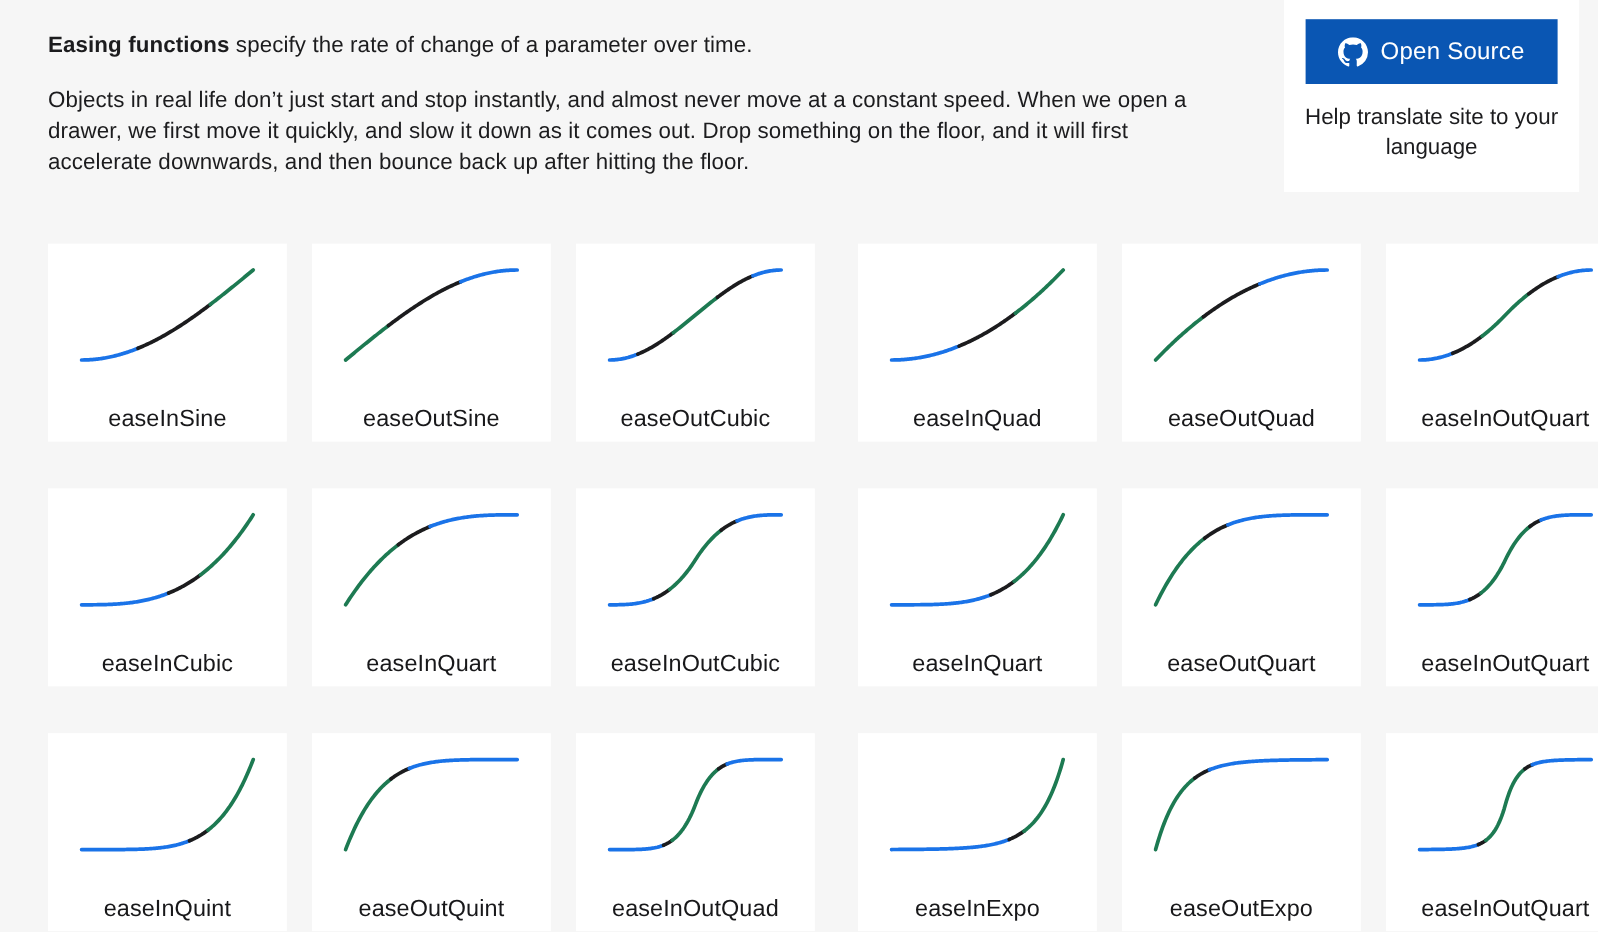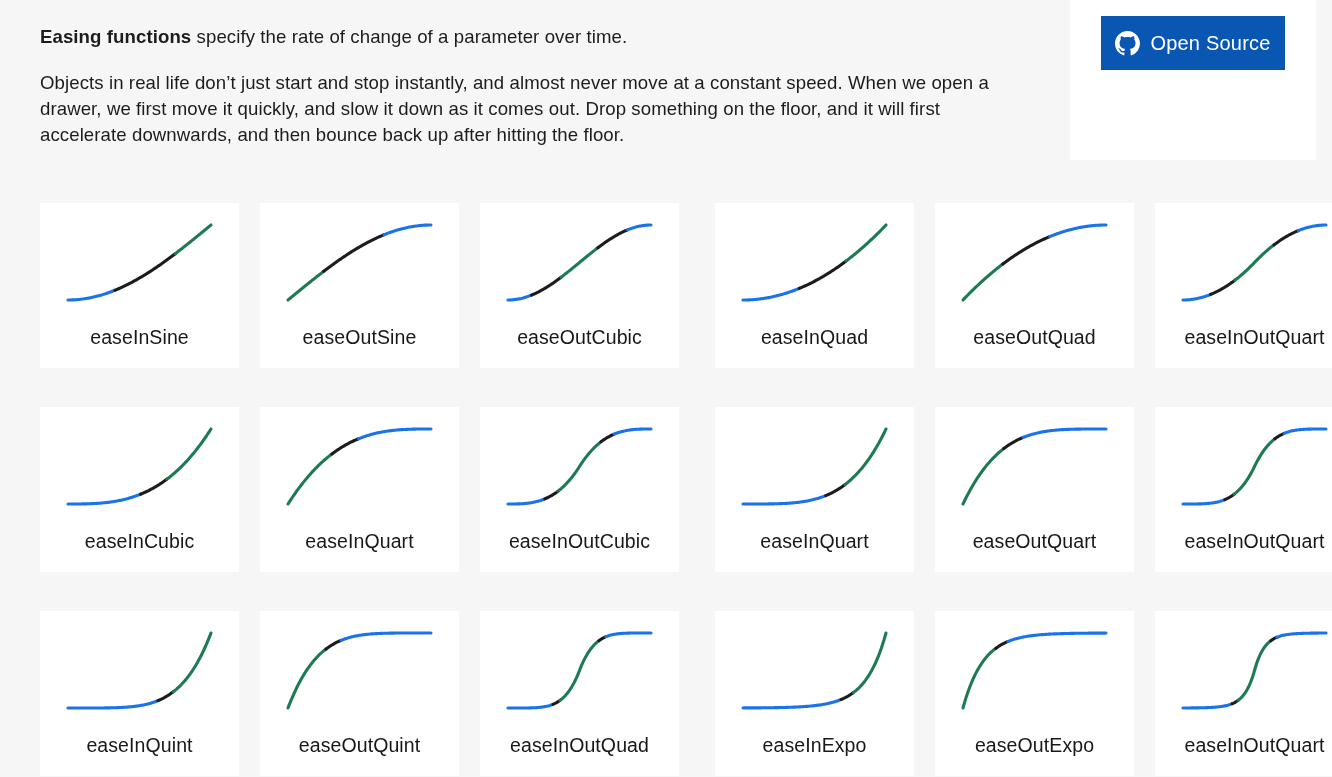--- a/index.html
+++ b/index.html
@@ -34,21 +34,21 @@
     position: absolute;
     left: 1070px; top: 0px;
     width: 246px; height: 160px;
     background: #ffffff;
     display: flex;
     flex-direction: column;
     align-items: center;
     padding-top: 16px;
   }
   .os-button {
-    width: 184px; height: 54px;
+    width: 210px; height: 54px;
     background: #0a56b3;
     color: #ffffff;
     display: flex;
     align-items: center;
     justify-content: center;
     gap: 10px;
     cursor: pointer;
     border: none;
     font-family: "Liberation Sans", sans-serif;
   }
@@ -82,20 +82,21 @@
     height: 165px;
     background: #ffffff;
     margin-right: 21px;
     display: flex;
     flex-direction: column;
     align-items: center;
     justify-content: flex-start;
     cursor: pointer;
     position: relative;
     overflow: hidden;
+    gap: 12px;
   }
   .group .card:last-child { margin-right: 0; }
   .card .plot {
     width: 199px;
     height: 123px;
     display: block;
   }
   .card .cname {
     font-size: 19.5px;
     line-height: 22px;
@@ -119,20 +120,21 @@
 
   <div class="os-panel">
     <button class="os-button">
       <span class="gh">
         <svg class="gh" viewBox="0 0 16 16" xmlns="http://www.w3.org/2000/svg" aria-hidden="true">
           <path fill="#ffffff" d="M8 0C3.58 0 0 3.58 0 8c0 3.54 2.29 6.53 5.47 7.59.4.07.55-.17.55-.38 0-.19-.01-.82-.01-1.49-2.01.37-2.53-.49-2.69-.94-.09-.23-.48-.94-.82-1.13-.28-.15-.68-.52-.01-.53.63-.01 1.08.58 1.23.82.72 1.21 1.87.87 2.33.66.07-.52.28-.87.51-1.07-1.78-.2-3.64-.89-3.64-3.95 0-.87.31-1.59.82-2.15-.08-.2-.36-1.02.08-2.12 0 0 .67-.21 2.2.82.64-.18 1.32-.27 2-.27s1.36.09 2 .27c1.53-1.04 2.2-.82 2.2-.82.44 1.1.16 1.92.08 2.12.51.56.82 1.27.82 2.15 0 3.07-1.87 3.75-3.65 3.95.29.25.54.73.54 1.48 0 1.07-.01 1.93-.01 2.2 0 .21.15.46.55.38A8.01 8.01 0 0 0 16 8c0-4.42-3.58-8-8-8Z"></path>
         </svg>
       </span>
       <span class="os-label">Open Source</span>
     </button>
+    <div class="os-translate">Help translate site to your language</div>
   </div>
 
   <div id="grid">
       <div class="row">
         <div class="group left">
           <div class="card">
             <svg class="plot" viewBox="0 0 199 123">
               <path d="M 28.00 97.00 L 29.02 97.00 L 30.04 96.98 L 31.06 96.96 L 32.09 96.92 L 33.11 96.88 L 34.13 96.83 L 35.15 96.77 L 36.17 96.70 L 37.19 96.62 L 38.21 96.53 L 39.24 96.43 L 40.26 96.32 L 41.28 96.20 L 42.30 96.08 L 43.32 95.94 L 44.34 95.79 L 45.36 95.64 L 46.39 95.48 L 47.41 95.30 L 48.43 95.12 L 49.45 94.93 L 50.47 94.73 L 51.49 94.52 L 52.51 94.30 L 53.54 94.07 L 54.56 93.83 L 55.58 93.58 L 56.60 93.33 L 57.62 93.06 L 58.64 92.79 L 59.66 92.51 L 60.69 92.22 L 61.71 91.92 L 62.73 91.61 L 63.75 91.29 L 64.77 90.96 L 65.79 90.63 L 66.81 90.29 L 67.84 89.93 L 68.86 89.57 L 69.88 89.20 L 70.90 88.83 L 71.92 88.44 L 72.94 88.04 L 73.96 87.64 L 74.99 87.23" fill="none" stroke="#1a73e8" stroke-width="3.1" stroke-linecap="round" stroke-linejoin="round"></path>
               <path d="M 74.99 87.23 L 76.01 86.81 L 77.03 86.38 L 78.05 85.95 L 79.07 85.50 L 80.09 85.05 L 81.11 84.59 L 82.14 84.13 L 83.16 83.65 L 84.18 83.17 L 85.20 82.68 L 86.22 82.18 L 87.24 81.67 L 88.26 81.16 L 89.29 80.64 L 90.31 80.11 L 91.33 79.57 L 92.35 79.03 L 93.37 78.48 L 94.39 77.92 L 95.41 77.36 L 96.44 76.79 L 97.46 76.21 L 98.48 75.62 L 99.50 75.03 L 100.52 74.43 L 101.54 73.83 L 102.56 73.22 L 103.59 72.60 L 104.61 71.98 L 105.63 71.35 L 106.65 70.71 L 107.67 70.07 L 108.69 69.42 L 109.71 68.76 L 110.74 68.10 L 111.76 67.43 L 112.78 66.76 L 113.80 66.08 L 114.82 65.40 L 115.84 64.71 L 116.86 64.02 L 117.89 63.32 L 118.91 62.61 L 119.93 61.90 L 120.95 61.19 L 121.97 60.47 L 122.99 59.74 L 124.01 59.01 L 125.04 58.28 L 126.06 57.54 L 127.08 56.80 L 128.10 56.05 L 129.12 55.30 L 130.14 54.54 L 131.16 53.78 L 132.19 53.02 L 133.21 52.25 L 134.23 51.48 L 135.25 50.70" fill="none" stroke="#1c1c1e" stroke-width="3.1" stroke-linecap="round" stroke-linejoin="round"></path>
               <path d="M 135.25 50.70 L 136.27 49.92 L 137.29 49.14 L 138.31 48.35 L 139.34 47.56 L 140.36 46.77 L 141.38 45.98 L 142.40 45.18 L 143.42 44.37 L 144.44 43.57 L 145.46 42.76 L 146.49 41.95 L 147.51 41.14 L 148.53 40.33 L 149.55 39.51 L 150.57 38.69 L 151.59 37.87 L 152.61 37.04 L 153.64 36.22 L 154.66 35.39 L 155.68 34.56 L 156.70 33.73 L 157.72 32.90 L 158.74 32.07 L 159.76 31.23 L 160.79 30.40 L 161.81 29.56 L 162.83 28.72 L 163.85 27.88 L 164.87 27.05 L 165.89 26.21 L 166.91 25.36 L 167.94 24.52 L 168.96 23.68 L 169.98 22.84 L 171.00 22.00" fill="none" stroke="#1d7a52" stroke-width="3.1" stroke-linecap="round" stroke-linejoin="round"></path>

